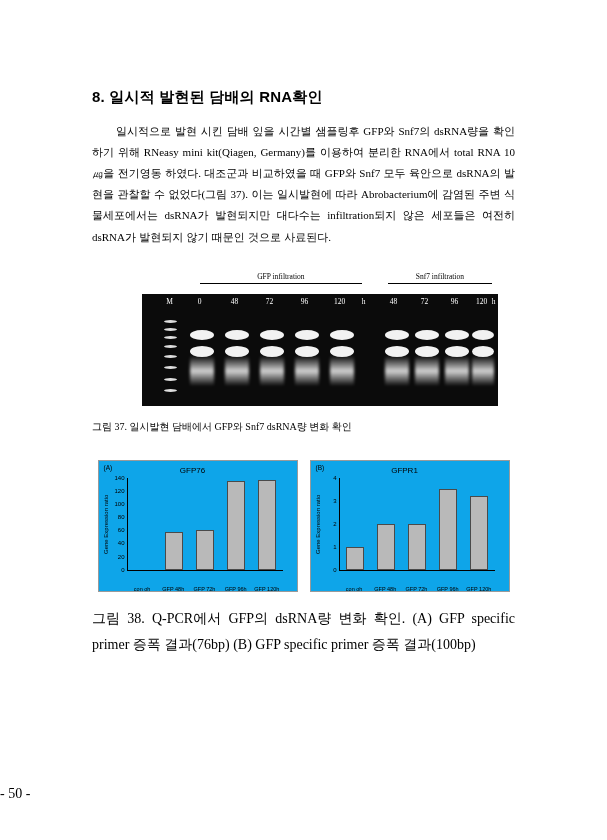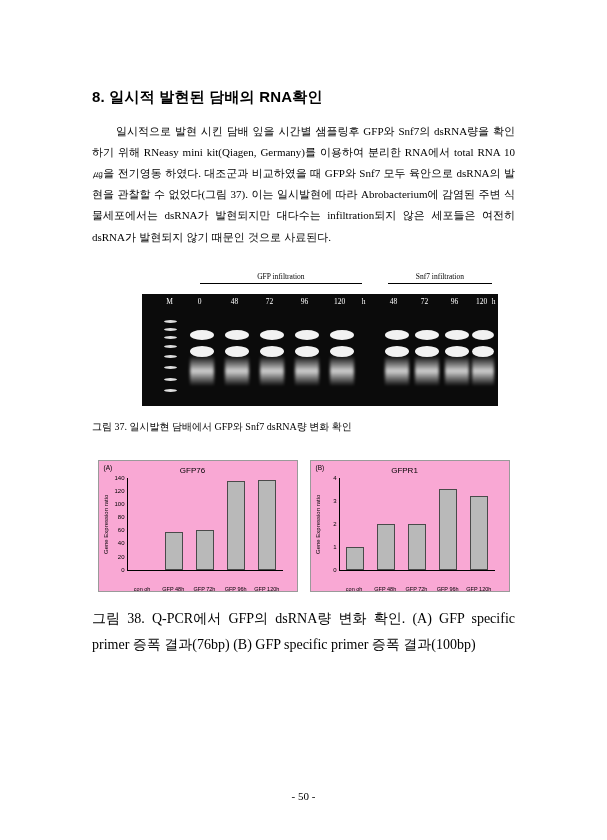--- a/index.html
+++ b/index.html
@@ -126,21 +126,21 @@
     display: flex;
     margin: 26px 0 0 0;
     justify-content: center;
     gap: 12px;
   }
   .chart-box {
     border: 1px solid #9a9a9a;
     width: 200px;
     height: 132px;
     position: relative;
-    background: #f9a8d4;
+    background: #0ea5e9;
     box-sizing: border-box;
     padding: 4px 14px 4px 4px;
   }
   .chart-tag {
     position: absolute;
     left: 5px; top: 3px;
     font-size: 6.5px;
     font-family: "Liberation Sans", sans-serif;
   }
   .chart-title {
@@ -216,22 +216,21 @@
     margin: 14px 0 0 0;
     text-align: justify;
   }
   .last-par {
     margin-top: 22px;
   }
   .page-number {
     position: absolute;
     bottom: 38px;
     left: 0; right: 0;
-    text-align: center;
-    font-size: 11px;
+    font-size: 14px;
     margin-top: 16px;
   }
 </style>
 </head>
 <body>
 
 <div class="page">
 
   <h2 class="section-heading">8. 일시적 발현된 담배의 RNA확인</h2>
 

